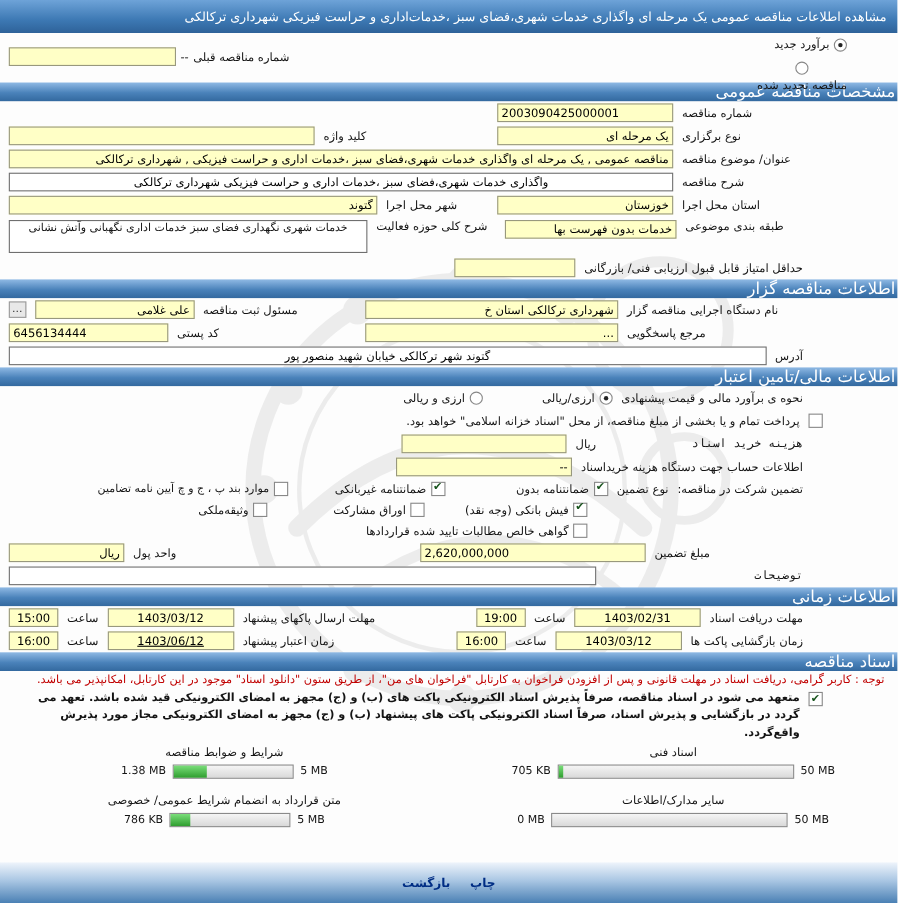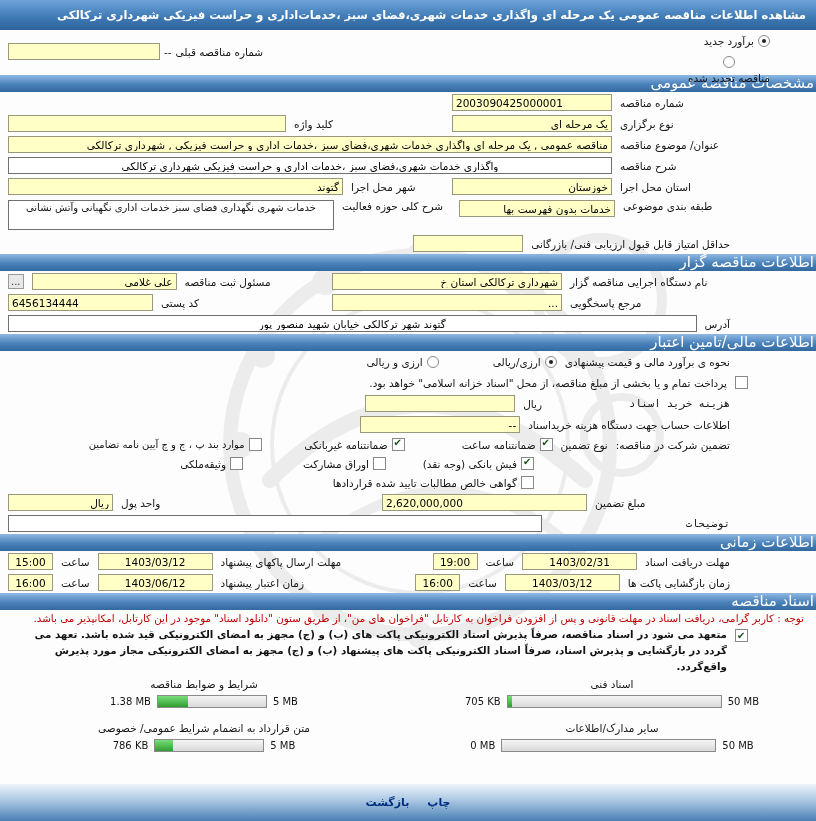--- a/index.html
+++ b/index.html
@@ -8,21 +8,21 @@
     direction:rtl;
     font-family:"DejaVu Sans", sans-serif;
     font-size:11px; color:#141414;
     background:#fdfdfd; position:relative; overflow:hidden;
   }
   .watermark { position:absolute; top:190px; left:130px; z-index:0; opacity:.14; }
   .page { position:relative; z-index:1; width:816px; height:821px; }
 
   .topbar {
     height:30px; background:linear-gradient(180deg,#6ea3d8 0%,#3d79b4 60%,#2e6299 100%);
-    color:#fff; font-weight:bold; font-size:11.5px;
+    color:#fff; font-weight:normal; font-size:11.5px;
     display:flex; align-items:center; padding:0 10px; white-space:nowrap;
   }
   .secbar {
     height:17px; background:linear-gradient(180deg,#8fb9e4 0%,#4a82ba 55%,#33699f 100%);
     color:#fff; font-weight:normal; font-size:15px; line-height:17px; padding:0 2px;
   }
   .block { position:relative; height:45px; }
   .row { display:flex; align-items:center; padding:0 86px 0 8px; min-height:21px; gap:8px; }
   .lbl { white-space:nowrap; font-size:10.5px; }
   .w110 { width:110px; text-align:left; }
@@ -208,21 +208,21 @@
   <div class="row">
     <span class="lbl">اطلاعات حساب جهت دستگاه هزینه خریداسناد</span>
     <input class="yf" style="width: 160px;" value="--">
   </div>
 
   <div class="row" style="min-height:19px">
     <span class="lbl">تضمین شرکت در مناقصه:</span>
     <span class="lbl">نوع تضمین</span>
     <span class="chk-item" style="width:140px">
       <span class="cb on"></span>
-      <span class="lbl">ضمانتنامه ساعت</span>
+      <span class="lbl">ضمانتنامه بدون</span>
     </span>
     <span class="chk-item" style="width:135px">
       <span class="cb on"></span>
       <span class="lbl">ضمانتنامه غیربانکی</span>
     </span>
     <span class="chk-item" style="width:210px">
       <span class="cb"></span>
       <span class="lbl" style="font-size:10px">موارد بند پ ، ج و چ آیین نامه تضامین</span>
     </span>
   </div>
@@ -276,21 +276,21 @@
     <input class="yf ltr ctr" style="width: 45px;" value="15:00">
   </div>
 
   <div class="row">
     <span class="lbl">زمان بازگشایی پاکت ها</span>
     <input class="yf ltr ctr" style="width: 115px;" value="1403/03/12">
     <span class="lbl">ساعت</span>
     <input class="yf ltr ctr" style="width: 45px;" value="16:00">
     <span class="spacer"></span>
     <span class="lbl">زمان اعتبار پیشنهاد</span>
-    <input class="yf ltr ctr" style="width: 115px;" value="1403/06/12">
+    <input class="yf ltr ctr" style="width: 115px; text-decoration: underline;" value="1403/06/12">
     <span class="lbl">ساعت</span>
     <input class="yf ltr ctr" style="width: 45px;" value="16:00">
   </div>
 
   <div class="secbar">اسناد مناقصه</div>
 
   <div class="notice">توجه : کاربر گرامی، دریافت اسناد در مهلت قانونی و پس از افزودن فراخوان به کارتابل "فراخوان های من"، از طریق ستون "دانلود اسناد" موجود در این کارتابل، امکانپذیر می باشد.</div>
 
   <div class="commit">
     <span class="cb on" style="margin-top:2px"></span>

